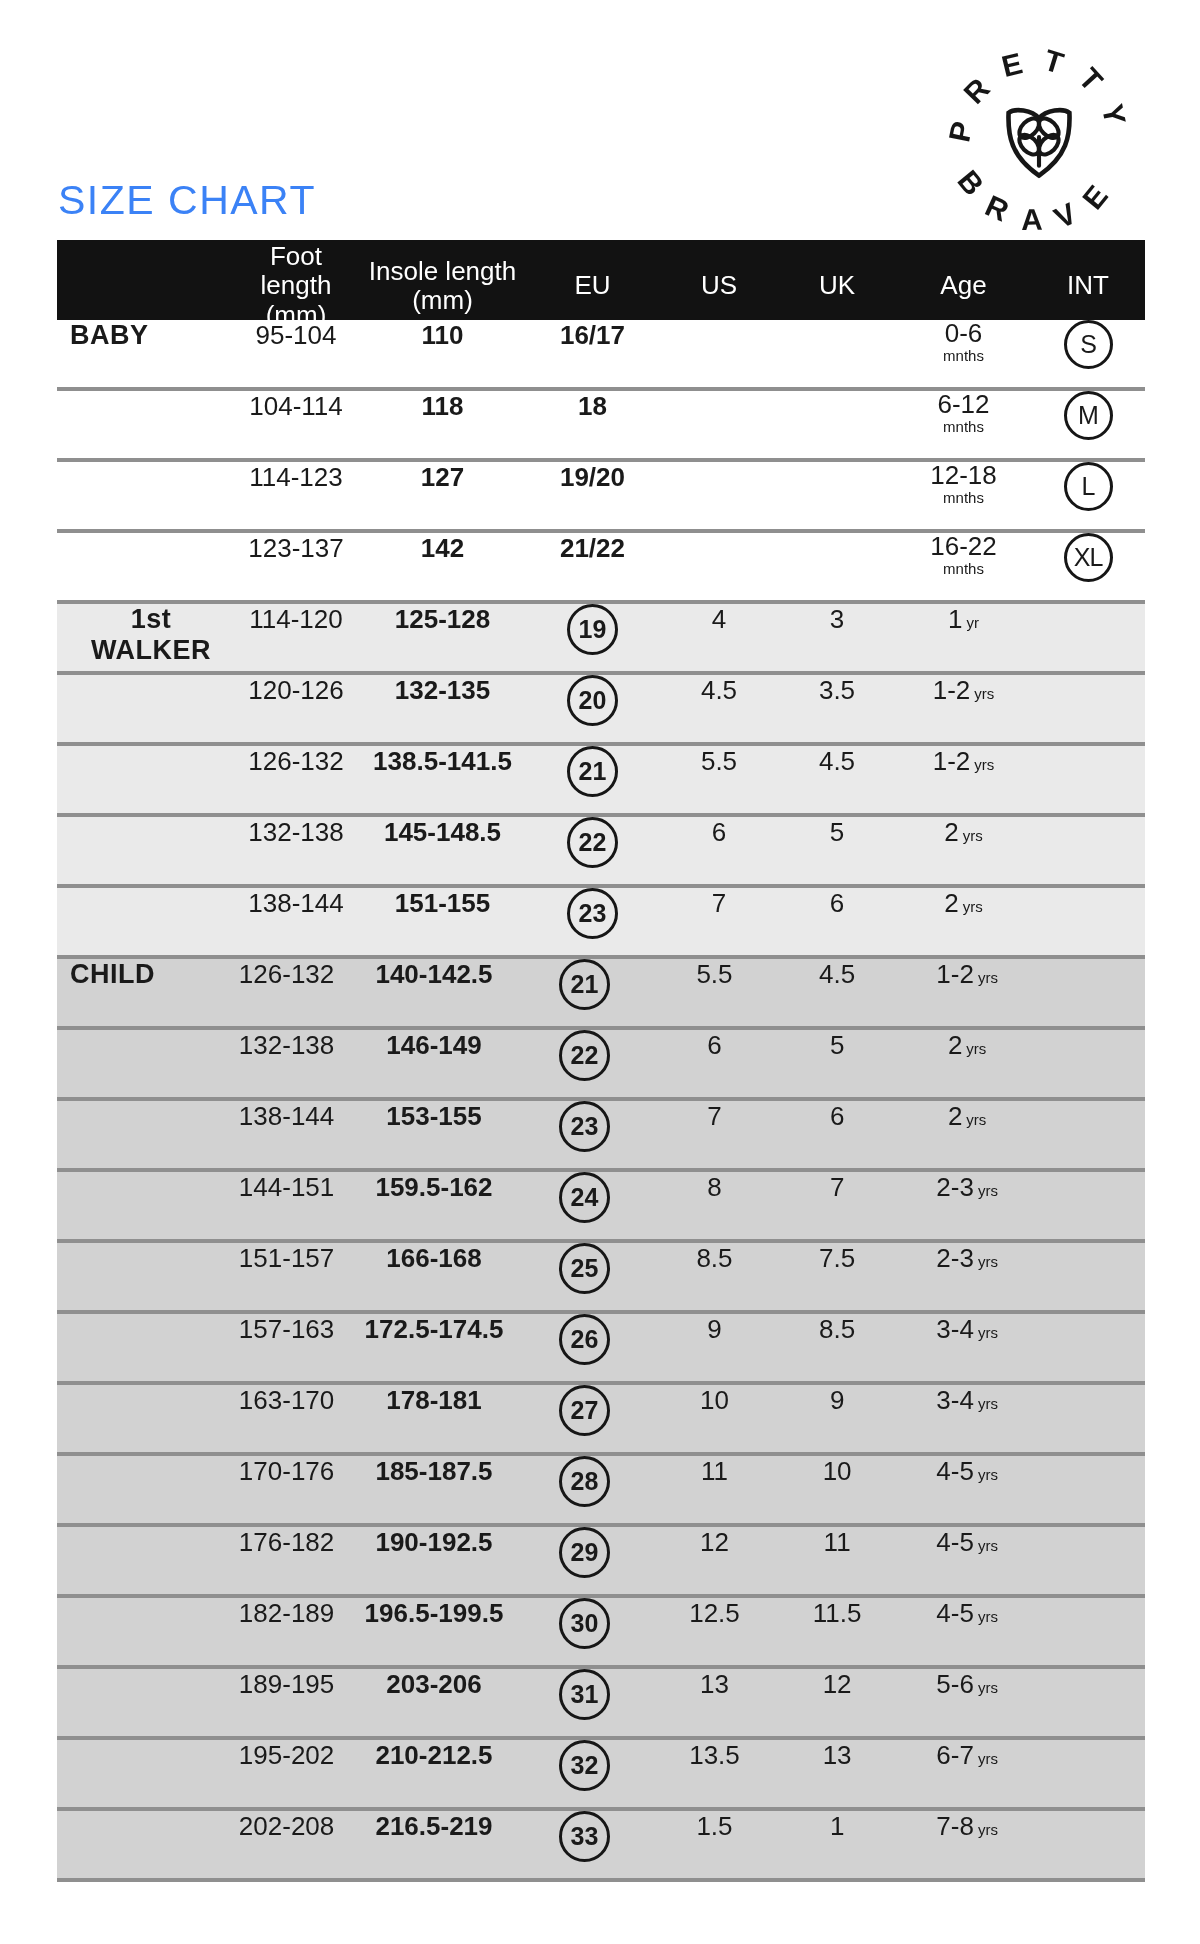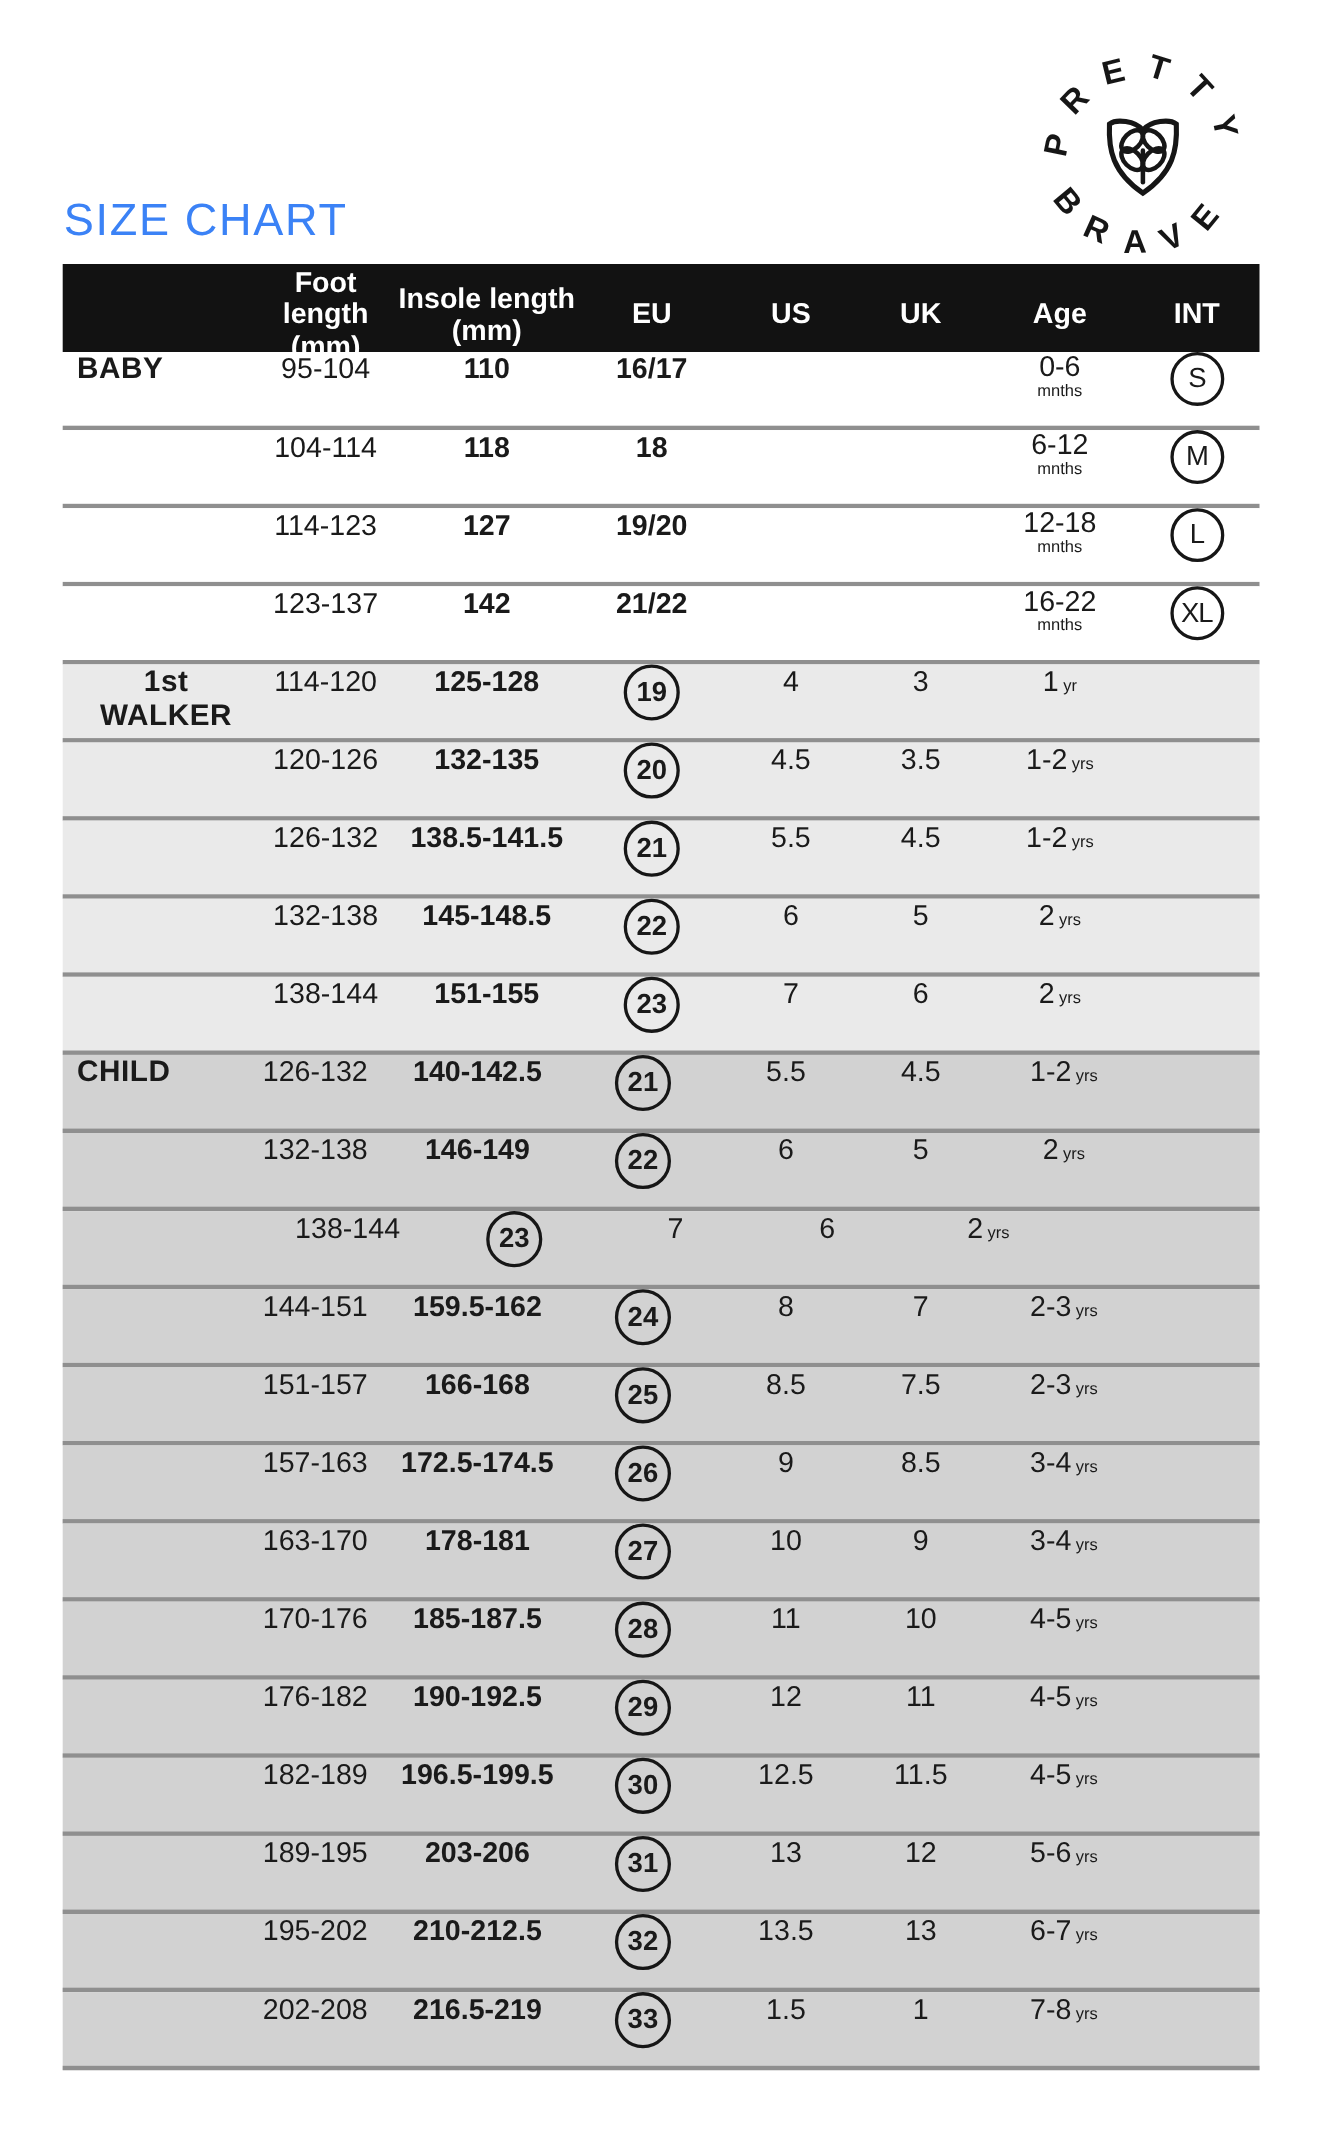--- a/index.html
+++ b/index.html
@@ -48,21 +48,21 @@
     top: 240px;
     width: 1088px;
   }
   .thead {
     display: flex;
     height: 80px;
     background: var(--header-bg, #121212);
     color: #ffffff;
     align-items: center;
   }
-  .thead .cell { font-weight: 700; font-size: 26px; line-height: 1.12; margin-top: 12px; }
+  .thead .cell { font-weight: 400; font-size: 26px; line-height: 1.12; margin-top: 12px; }
   .hdr-2line { display: flex; flex-direction: column; align-items: center; justify-content: center; }
 
   .row {
     display: flex;
     height: 71px;
     border-bottom: 4px solid var(--separator, #8f8f8f);
     align-items: flex-start;
   }
   .theme-white { background: #ffffff; }
   .theme-light { background: var(--light-row, #eaeaea); }
@@ -341,20 +341,21 @@
             <div class="age-inline">
               <span class="age-num">2</span>
               <span class="age-unit">yrs</span>
             </div>
           </div>
     <div class="cell c-int"></div>
   </div>
         <div class="row theme-dark">
     <div class="cell c-label"></div>
     <div class="cell c-foot">138-144</div>
+    <div class="cell c-insole">153-155</div>
     <div class="cell c-eu">
             <span class="circle eu-circle">23</span>
           </div>
     <div class="cell c-us">7</div>
     <div class="cell c-uk">6</div>
     <div class="cell c-age">
             <div class="age-inline">
               <span class="age-num">2</span>
               <span class="age-unit">yrs</span>
             </div>

